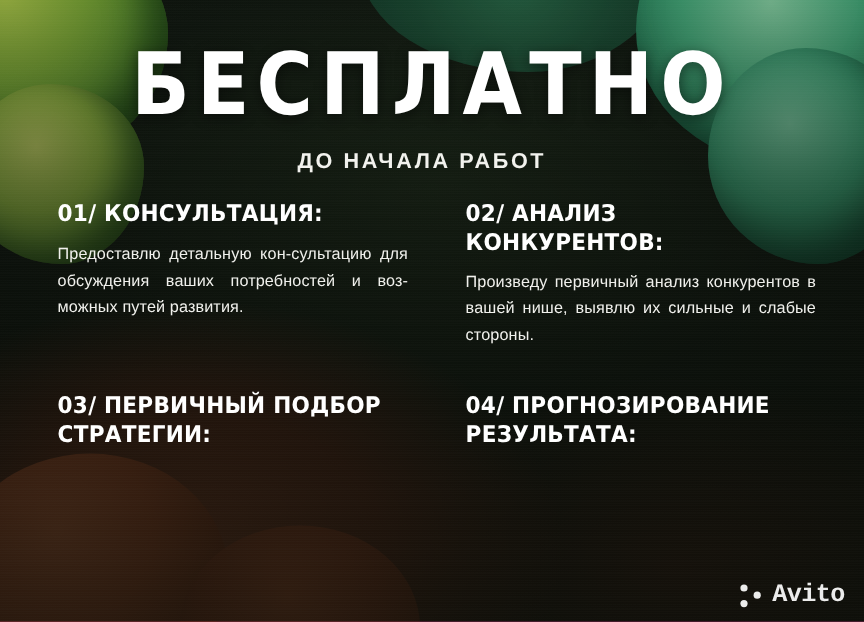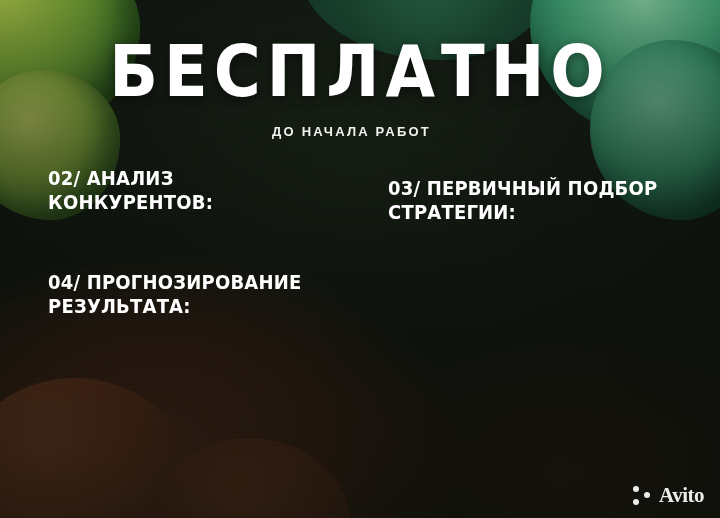--- a/index.html
+++ b/index.html
@@ -114,21 +114,21 @@
     transform: scaleY(1.12);
     transform-origin: top center;
     text-shadow: 0 2px 10px rgba(0,0,0,0.45);
   }
   .subhead {
     position: absolute;
     top: 124px;
     left: 0;
     right: 17px;
     text-align: center;
-    font-size: 13px;
+    font-size: 18px;
     font-weight: 700;
     letter-spacing: 2.2px;
     color: #f2f2ee;
   }
 
   .grid {
     position: absolute;
     top: 166px;
     left: 48px;
     right: 40px;
@@ -182,21 +182,21 @@
   .wm-dots i {
     position: absolute;
     width: 6px; height: 6px;
     border-radius: 50%;
     background: #fff;
   }
   .wm-dots i:nth-child(1){ left:0; top:0; }
   .wm-dots i:nth-child(2){ left:0; top:13px; }
   .wm-dots i:nth-child(3){ left:11px; top:6px; }
   .wm-text {
-    font-family: Liberation Serif, serif;
+    font-family: Liberation Mono, monospace;
     font-size: 21px;
     font-weight: 700;
     letter-spacing: -0.5px;
   }
 </style>
 </head>
 <body>
 
 <div class="poster">
 
@@ -211,23 +211,28 @@
   <div class="veil"></div>
   <div class="grain"></div>
 
   <div class="content">
 
     <div class="headline">БЕСПЛАТНО</div>
     <div class="subhead">ДО НАЧАЛА РАБОТ</div>
 
     <div class="grid">
 
+      <div class="cell">
+        <div class="cell-title">01/ КОНСУЛЬТАЦИЯ:</div>
+        <div class="cell-body">Предоставлю детальную кон-сультацию для обсуждения ваших потребностей и воз-можных путей развития.</div>
+      </div>
 
       <div class="cell">
         <div class="cell-title">02/ АНАЛИЗ КОНКУРЕНТОВ:</div>
+        <div class="cell-body">Произведу первичный анализ конкурентов в вашей нише, выявлю их сильные и слабые стороны.</div>
       </div>
 
       <div class="cell r2">
         <div class="cell-title">03/ ПЕРВИЧНЫЙ ПОДБОР СТРАТЕГИИ:</div>
       </div>
 
       <div class="cell r2">
         <div class="cell-title">04/ ПРОГНОЗИРОВАНИЕ РЕЗУЛЬТАТА:</div>
       </div>
 

